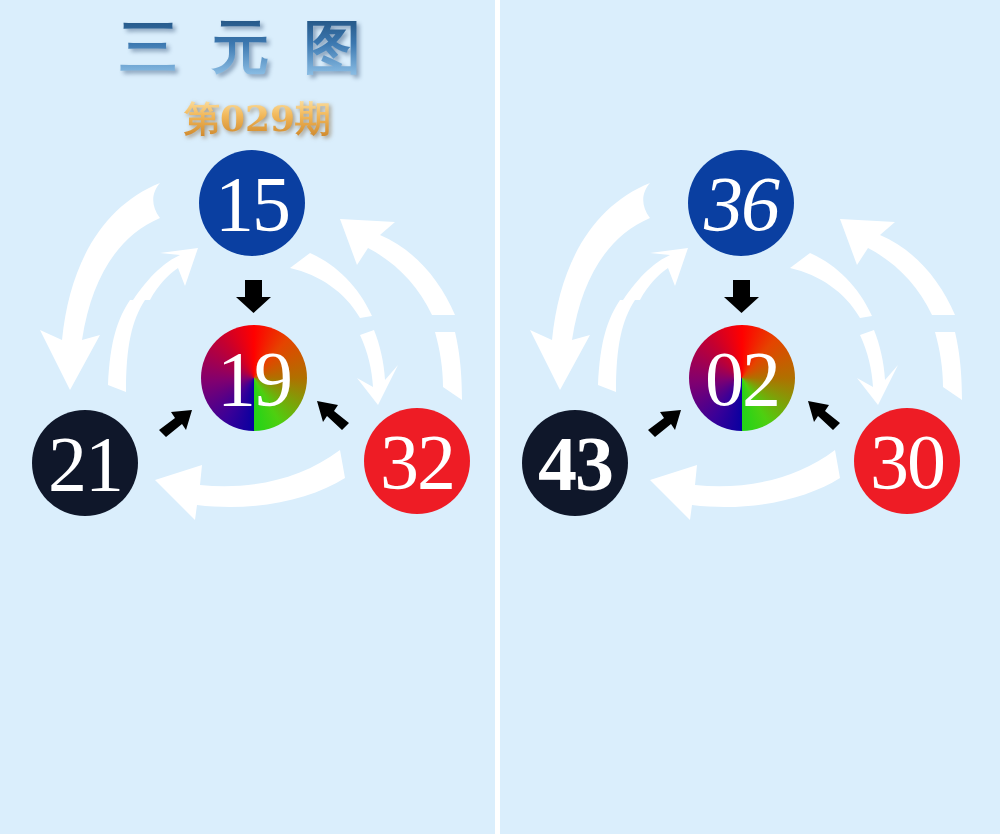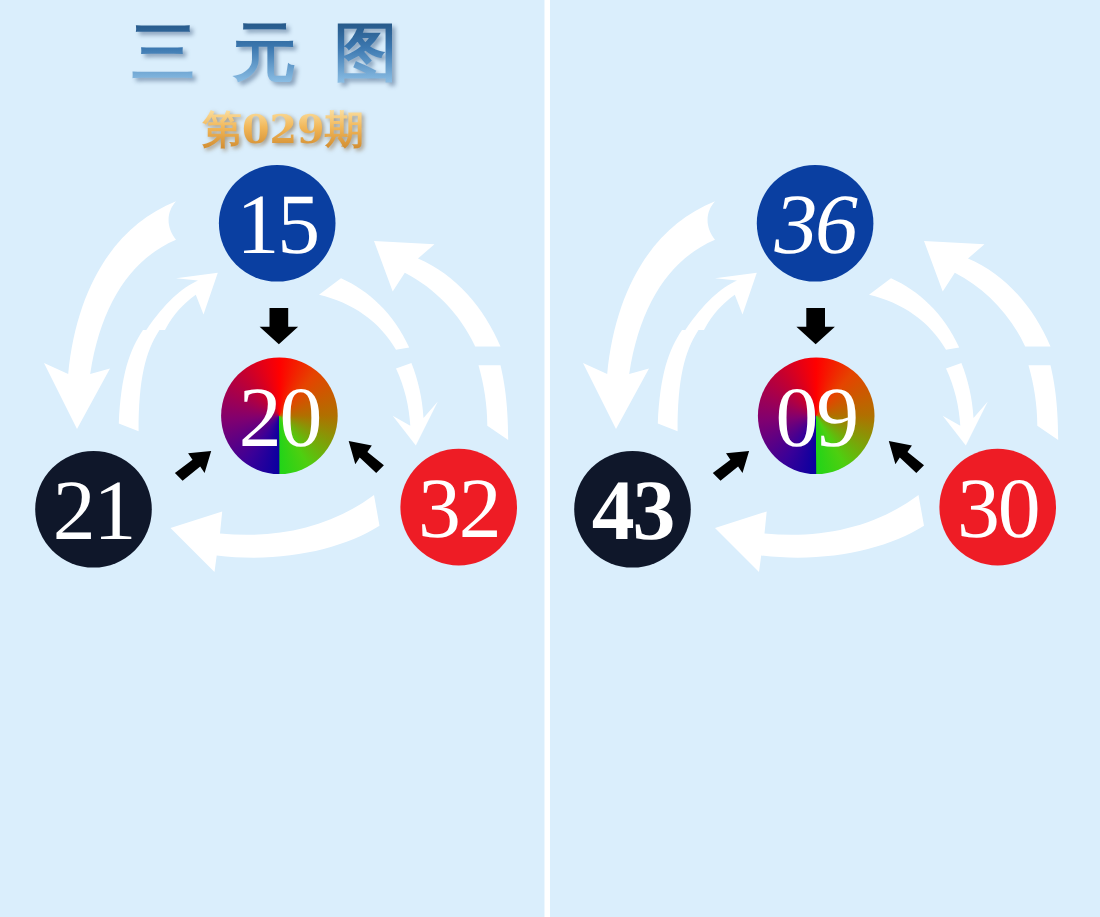--- a/index.html
+++ b/index.html
@@ -79,21 +79,21 @@
       <path d="M159,430 L175,418 L171,412 L192,410 L186,430 L182,424 L166,437 Z"></path>
 
       <path d="M349,423 L334,411 L338,405 L317,401 L323,422 L327,416 L342,430 Z"></path>
     </g>
   </svg>
 
   <div class="ball blue" style="left:199px; top:150px;">
     <span>15</span>
   </div>
   <div class="ball mix" style="left:201px; top:325px;">
-    <span>20</span>
+    <span>19</span>
   </div>
   <div class="ball green" style="left:32px; top:410px;">
     <span>21</span>
   </div>
   <div class="ball red" style="left:364px; top:408px;">
     <span>32</span>
   </div>
 </div>
 
 <div class="panel right">
@@ -112,21 +112,21 @@
       <path d="M243,280 L260,280 L260,297 L269,297 L251.5,313 L234,297 L243,297 Z"></path>
       <path d="M158,430 L174,418 L170,412 L191,410 L185,430 L181,424 L165,437 Z"></path>
       <path d="M350,423 L335,411 L339,405 L318,401 L324,422 L328,416 L343,430 Z"></path>
     </g>
   </svg>
 
   <div class="ball blue" style="left:188px; top:150px;font-style:italic;">
     <span>36</span>
   </div>
   <div class="ball mix" style="left:189px; top:325px;">
-    <span>09</span>
+    <span>02</span>
   </div>
   <div class="ball green" style="left:22px; top:410px;font-weight:bold;">
     <span>43</span>
   </div>
   <div class="ball red" style="left:354px; top:408px;">
     <span>30</span>
   </div>
 </div>
 
 </body></html>

